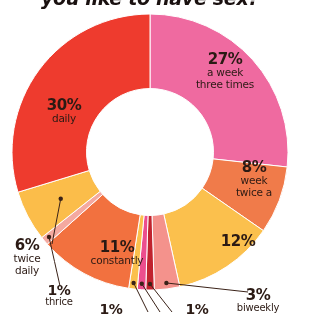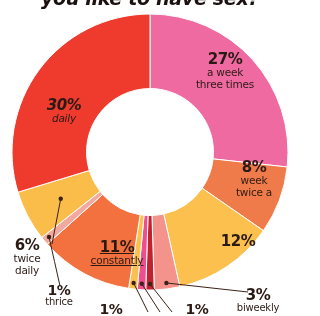--- a/index.html
+++ b/index.html
@@ -108,34 +108,34 @@
   </div>
 
   <div class="lbl" style="left:180px;top:302px;width:34px;">
     <span class="pct sm">1%</span>
   </div>
 
   <div class="lbl" style="left:94px;top:302px;width:34px;">
     <span class="pct sm">1%</span>
   </div>
 
-  <div class="lbl" style="left:76px;top:240px;width:82px;text-decoration:underline;">
+  <div class="lbl" style="left:76px;top:240px;width:82px;">
     <span class="pct">11%</span>
     <span class="cap">constantly</span>
   </div>
 
   <div class="lbl" style="left:32px;top:283px;width:54px;">
     <span class="pct sm">1%</span>
     <span class="cap tiny">thrice</span>
   </div>
 
   <div class="lbl" style="left:0px;top:238px;width:54px;">
     <span class="pct">6%</span>
     <span class="cap">twice</span>
     <span class="cap">daily</span>
   </div>
 
-  <div class="lbl" style="left:34px;top:98px;width:60px;font-style:italic;">
+  <div class="lbl" style="left:34px;top:98px;width:60px;">
     <span class="pct">30%</span>
     <span class="cap">daily</span>
   </div>
 
 </div>
 
 </body></html>

